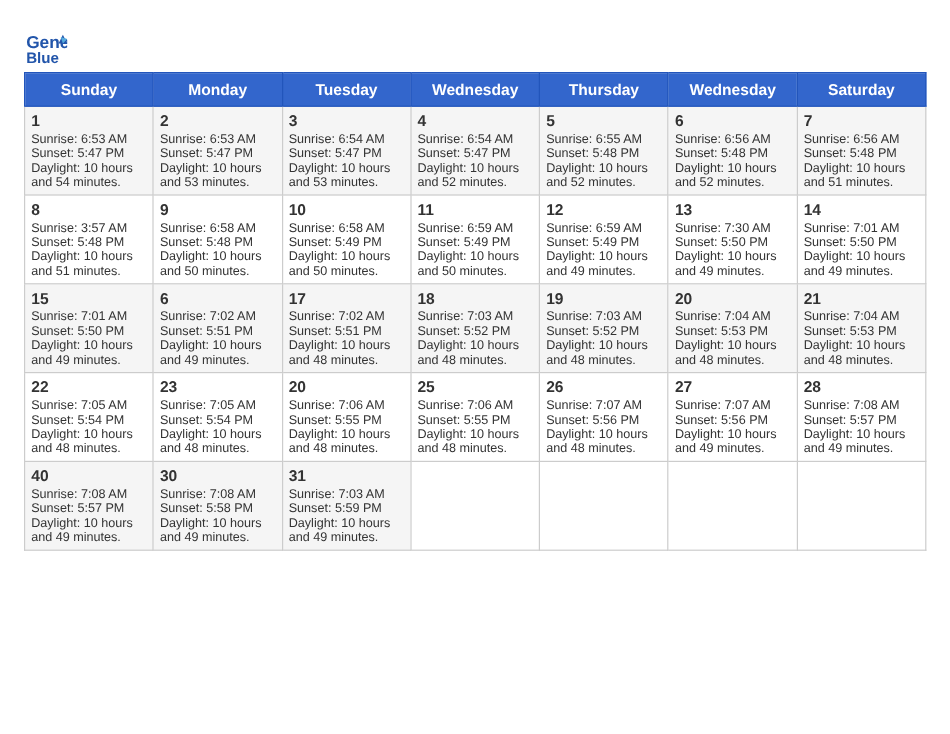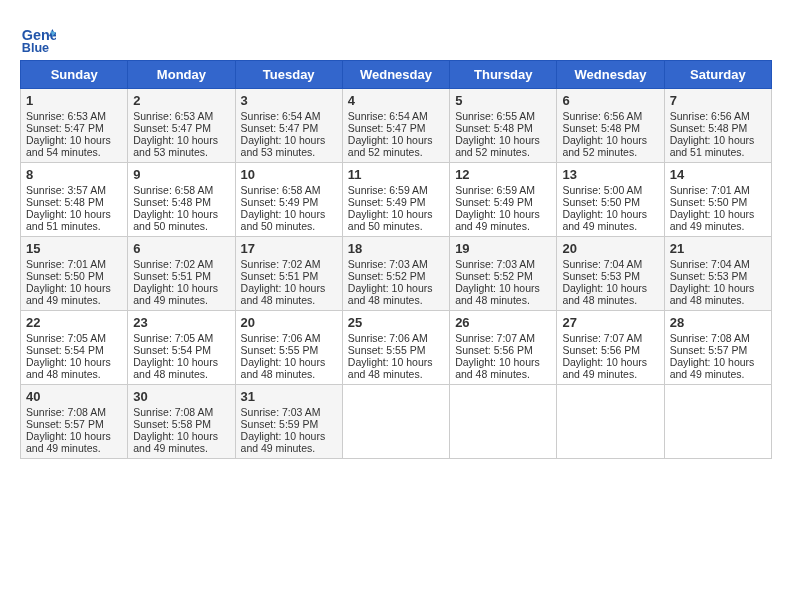--- a/index.html
+++ b/index.html
@@ -115,21 +115,21 @@
           <td><span class="day-num">5</span><span>Sunrise: 6:55 AM</span><br><span>Sunset: 5:48 PM</span><br><span>Daylight: 10 hours and 52 minutes.</span></td>
           <td><span class="day-num">6</span><span>Sunrise: 6:56 AM</span><br><span>Sunset: 5:48 PM</span><br><span>Daylight: 10 hours and 52 minutes.</span></td>
           <td><span class="day-num">7</span><span>Sunrise: 6:56 AM</span><br><span>Sunset: 5:48 PM</span><br><span>Daylight: 10 hours and 51 minutes.</span></td>
         </tr>
         <tr>
           <td><span class="day-num">8</span><span>Sunrise: 3:57 AM</span><br><span>Sunset: 5:48 PM</span><br><span>Daylight: 10 hours and 51 minutes.</span></td>
           <td><span class="day-num">9</span><span>Sunrise: 6:58 AM</span><br><span>Sunset: 5:48 PM</span><br><span>Daylight: 10 hours and 50 minutes.</span></td>
           <td><span class="day-num">10</span><span>Sunrise: 6:58 AM</span><br><span>Sunset: 5:49 PM</span><br><span>Daylight: 10 hours and 50 minutes.</span></td>
           <td><span class="day-num">11</span><span>Sunrise: 6:59 AM</span><br><span>Sunset: 5:49 PM</span><br><span>Daylight: 10 hours and 50 minutes.</span></td>
           <td><span class="day-num">12</span><span>Sunrise: 6:59 AM</span><br><span>Sunset: 5:49 PM</span><br><span>Daylight: 10 hours and 49 minutes.</span></td>
-          <td><span class="day-num">13</span><span>Sunrise: 5:00 AM</span><br><span>Sunset: 5:50 PM</span><br><span>Daylight: 10 hours and 49 minutes.</span></td>
+          <td><span class="day-num">13</span><span>Sunrise: 7:30 AM</span><br><span>Sunset: 5:50 PM</span><br><span>Daylight: 10 hours and 49 minutes.</span></td>
           <td><span class="day-num">14</span><span>Sunrise: 7:01 AM</span><br><span>Sunset: 5:50 PM</span><br><span>Daylight: 10 hours and 49 minutes.</span></td>
         </tr>
         <tr>
           <td><span class="day-num">15</span><span>Sunrise: 7:01 AM</span><br><span>Sunset: 5:50 PM</span><br><span>Daylight: 10 hours and 49 minutes.</span></td>
           <td><span class="day-num">6</span><span>Sunrise: 7:02 AM</span><br><span>Sunset: 5:51 PM</span><br><span>Daylight: 10 hours and 49 minutes.</span></td>
           <td><span class="day-num">17</span><span>Sunrise: 7:02 AM</span><br><span>Sunset: 5:51 PM</span><br><span>Daylight: 10 hours and 48 minutes.</span></td>
           <td><span class="day-num">18</span><span>Sunrise: 7:03 AM</span><br><span>Sunset: 5:52 PM</span><br><span>Daylight: 10 hours and 48 minutes.</span></td>
           <td><span class="day-num">19</span><span>Sunrise: 7:03 AM</span><br><span>Sunset: 5:52 PM</span><br><span>Daylight: 10 hours and 48 minutes.</span></td>
           <td><span class="day-num">20</span><span>Sunrise: 7:04 AM</span><br><span>Sunset: 5:53 PM</span><br><span>Daylight: 10 hours and 48 minutes.</span></td>
           <td><span class="day-num">21</span><span>Sunrise: 7:04 AM</span><br><span>Sunset: 5:53 PM</span><br><span>Daylight: 10 hours and 48 minutes.</span></td>

